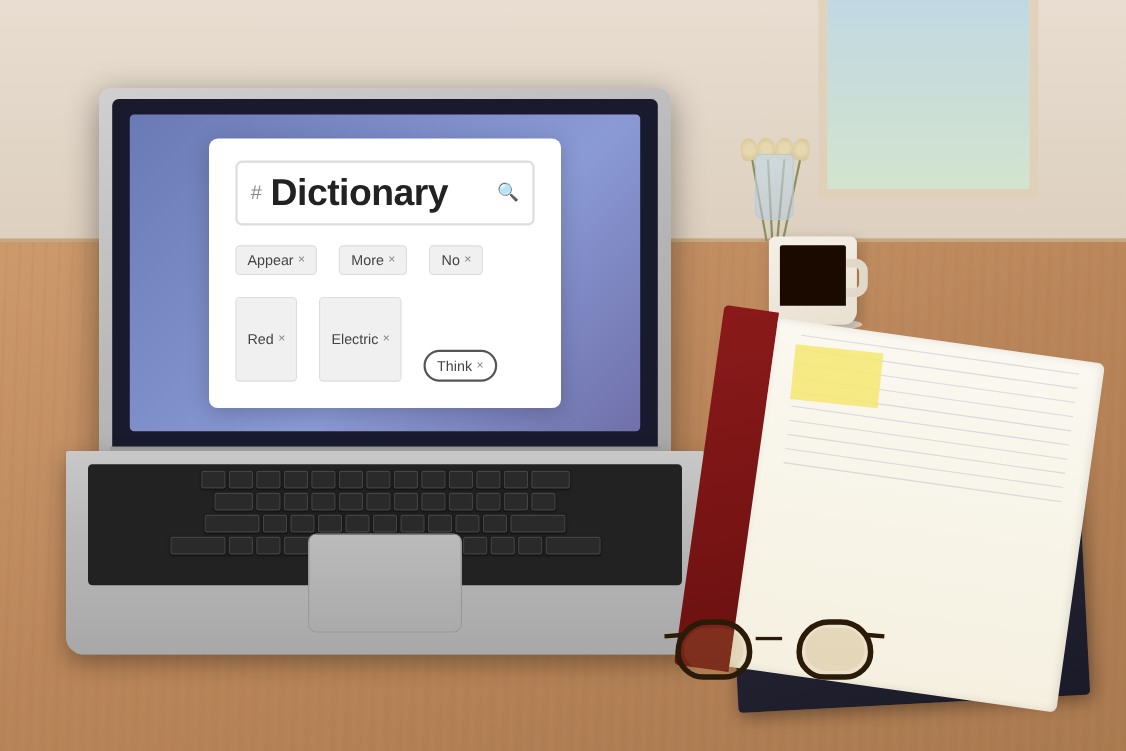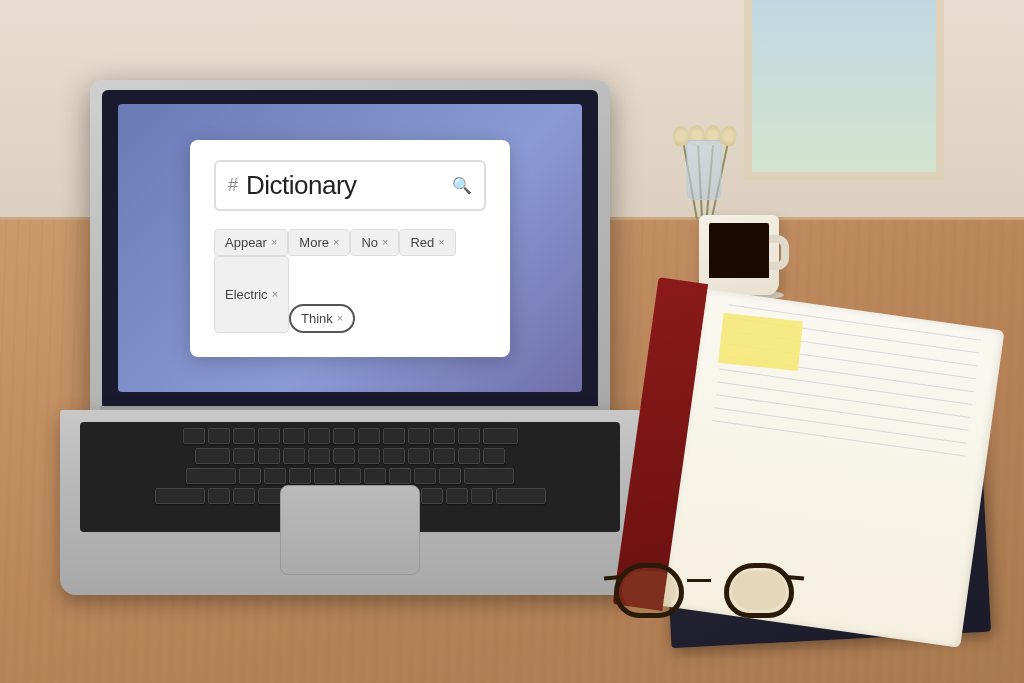--- a/index.html
+++ b/index.html
@@ -117,36 +117,36 @@
     }
 
     .hash-symbol {
       color: #888;
       font-size: 18px;
       margin-right: 8px;
       font-weight: 300;
     }
 
     .search-title {
-      font-size: 26px;
-      font-weight: 400;
+      font-size: 34px;
+      font-weight: 700;
       color: #222;
       flex: 1;
       letter-spacing: -0.5px;
     }
 
     .search-icon {
       color: #888;
       font-size: 16px;
     }
 
     .tags-area {
       display: flex;
       flex-wrap: wrap;
-      gap: 0;
+      gap: 20px;
     }
 
     .tag {
       background: #f0f0f0;
       border: 1px solid #ddd;
       border-radius: 4px;
       padding: 5px 10px;
       font-size: 13px;
       color: #444;
       display: flex;

